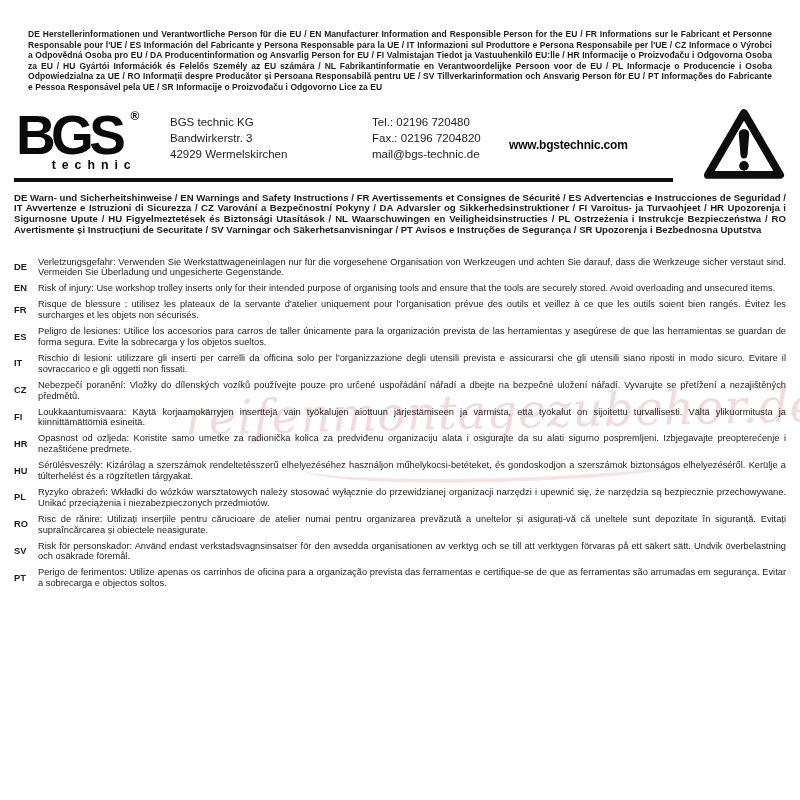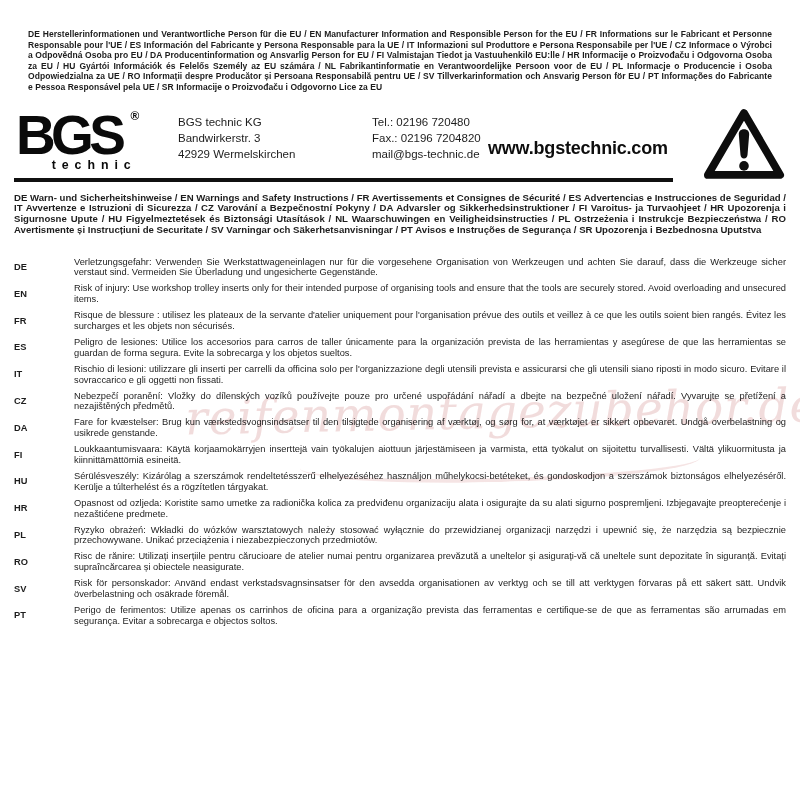--- a/index.html
+++ b/index.html
@@ -70,37 +70,37 @@
   .logo {
     position: absolute;
     left: -2px;
     top: 0;
     width: 160px;
     height: 66px;
     color: #0a0a0a;
   }
   .addr {
     position: absolute;
-    left: 164px;
+    left: 156px;
     top: 6px;
     font-size: 11.5px;
     line-height: 16px;
   }
   .contact {
     position: absolute;
     left: 358px;
     top: 6px;
     font-size: 11.5px;
     line-height: 16px;
   }
   .website {
     position: absolute;
-    left: 474px;
+    left: 495px;
     top: 30px;
-    font-size: 18px;
+    font-size: 12px;
     font-weight: bold;
     letter-spacing: -0.2px;
     color: #0d0d0d;
   }
   .warn-triangle {
     position: absolute;
     left: 684px;
     top: -1px;
     width: 92px;
     height: 74px;
@@ -132,21 +132,20 @@
     flex: 0 0 24px;
     font-weight: bold;
     font-size: 9.3px;
     line-height: 10.75px;
   }
   .entry .text {
     flex: 1;
     font-size: 9.3px;
     line-height: 10.75px;
     text-align: justify;
-    margin-left: 36px;
   }
 </style>
 </head>
 <body>
 
 <div class="page">
 
   <div class="watermark">reifenmontagezubehor.de</div>
   <div class="watermark-swoosh"></div>
 
@@ -212,40 +211,36 @@
   <div class="entry">
     <span class="code">IT</span>
     <span class="text">Rischio di lesioni: utilizzare gli inserti per carrelli da officina solo per l'organizzazione degli utensili prevista e assicurarsi che gli utensili siano riposti in modo sicuro. Evitare il sovraccarico e gli oggetti non fissati.</span>
   </div>
 
   <div class="entry">
     <span class="code">CZ</span>
     <span class="text">Nebezpečí poranění: Vložky do dílenských vozíků používejte pouze pro určené uspořádání nářadí a dbejte na bezpečné uložení nářadí. Vyvarujte se přetížení a nezajištěných předmětů.</span>
   </div>
 
-  <div class="entry">
-    <span class="code">DA</span>
-    <span class="text">Fare for kvæstelser: Brug kun værkstedsvognsindsatser til den tilsigtede organisering af værktøj, og sørg for, at værktøjet er sikkert opbevaret. Undgå overbelastning og usikrede genstande.</span>
-  </div>
 
   <div class="entry">
     <span class="code">FI</span>
     <span class="text">Loukkaantumisvaara: Käytä korjaamokärryjen inserttejä vain työkalujen aiottuun järjestämiseen ja varmista, että työkalut on sijoitettu turvallisesti. Vältä ylikuormitusta ja kiinnittämättömiä esineitä.</span>
   </div>
 
   <div class="entry">
+    <span class="code">HR</span>
+    <span class="text">Opasnost od ozljeda: Koristite samo umetke za radionička kolica za predviđenu organizaciju alata i osigurajte da su alati sigurno pospremljeni. Izbjegavajte preopterećenje i nezaštićene predmete.</span>
+  </div>
+
+  <div class="entry">
     <span class="code">HU</span>
     <span class="text">Sérülésveszély: Kizárólag a szerszámok rendeltetésszerű elhelyezéséhez használjon műhelykocsi-betéteket, és gondoskodjon a szerszámok biztonságos elhelyezéséről. Kerülje a túlterhelést és a rögzítetlen tárgyakat.</span>
   </div>
 
-  <div class="entry">
-    <span class="code">HR</span>
-    <span class="text">Opasnost od ozljeda: Koristite samo umetke za radionička kolica za predviđenu organizaciju alata i osigurajte da su alati sigurno pospremljeni. Izbjegavajte preopterećenje i nezaštićene predmete.</span>
-  </div>
-
 
   <div class="entry">
     <span class="code">PL</span>
     <span class="text">Ryzyko obrażeń: Wkładki do wózków warsztatowych należy stosować wyłącznie do przewidzianej organizacji narzędzi i upewnić się, że narzędzia są bezpiecznie przechowywane. Unikać przeciążenia i niezabezpieczonych przedmiotów.</span>
   </div>
 
   <div class="entry">
     <span class="code">RO</span>
     <span class="text">Risc de rănire: Utilizați inserțiile pentru cărucioare de atelier numai pentru organizarea prevăzută a uneltelor și asigurați-vă că uneltele sunt depozitate în siguranță. Evitați supraîncărcarea și obiectele neasigurate.</span>
   </div>

